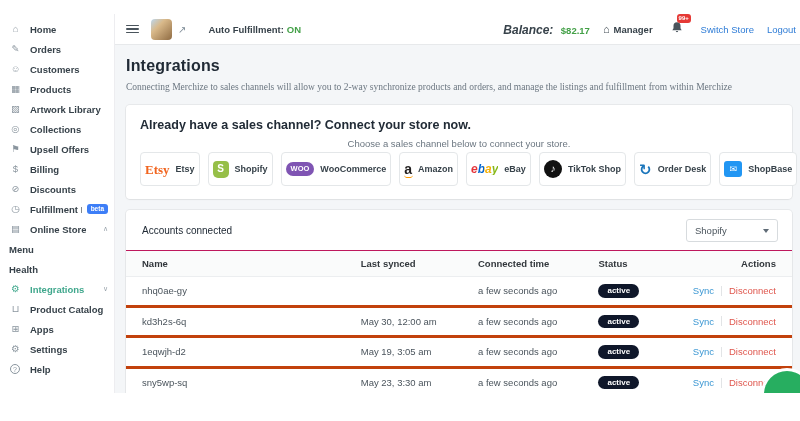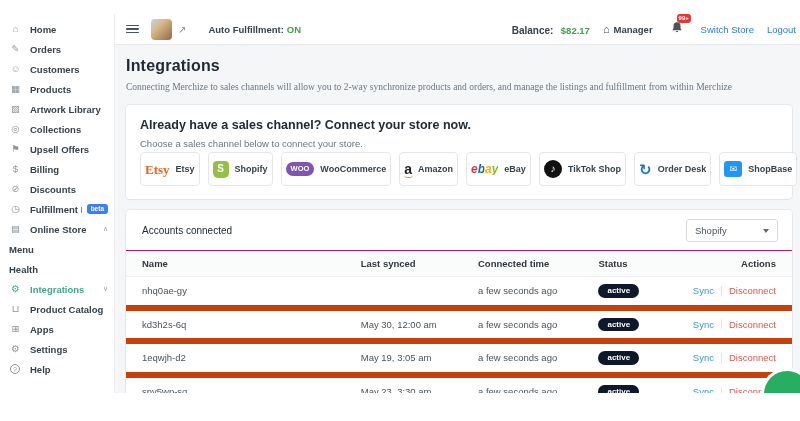--- a/index.html
+++ b/index.html
@@ -24,37 +24,37 @@
 
   
   .topbar { height:31px; min-height:31px; background:#fff; border-bottom:1px solid #e7e9eb; display:flex; align-items:center; padding:0 4px 0 11px; }
   .hamburger { width:13px; display:flex; flex-direction:column; gap:2px; cursor:pointer; margin-right:12px; }
   .hamburger i { display:block; height:1.5px; background:#4a545c; border-radius:1px; }
   .avatar { width:21px; height:21px; border-radius:4px; background:linear-gradient(135deg,#bcd7ee 0%,#d9b98a 35%,#8f6b42 100%); margin-right:6px; cursor:pointer; }
   .ext-link { font-size:10px; color:#7d8b96; margin-right:22px; cursor:pointer; }
   .af-label { font-size:9.5px; color:#37424a; font-weight:700; }
   .af-on { font-size:9.5px; color:#43a047; font-weight:700; margin-left:3px; }
   .topbar-right { margin-left:auto; display:flex; align-items:center; gap:13px; }
-  .bal-label { font-size:10px; color:#37424a; font-weight:700; }
+  .bal-label { font-size:12px; color:#37424a; font-weight:700;font-style:italic; }
   .bal-value { font-size:9.5px; color:#43a047; font-weight:700; margin-left:3px; }
   .manager { display:flex; align-items:center; gap:4px; cursor:pointer; }
   .manager .mi { font-size:11px; color:#4a545c; }
   .manager .ml { font-size:9.5px; color:#37424a; font-weight:700; }
   .bell-wrap { position:relative; cursor:pointer; margin:0 4px; }
   .bell-badge { position:absolute; top:-6px; left:7px; background:#e53935; color:#fff; font-size:6px; font-weight:700; border-radius:3px; padding:1px 2px; line-height:1.2; }
   .link-btn { font-size:9.5px; color:#2e7cd6; cursor:pointer; white-space:nowrap; }
 
   
   .main { flex:1; background:#f4f6f8; padding:12px 8px 0 11px; overflow:hidden; position:relative; }
   .page-title { font-size:16px; font-weight:700; color:#212b36; letter-spacing:.2px; }
   .page-desc { font-size:9.5px; color:#6b7680; margin-top:7px;font-family:Liberation Serif, serif; }
   .card { background:#fff; border-radius:4px; box-shadow:0 0 0 1px rgba(0,0,0,.05), 0 1px 2px rgba(0,0,0,.04); }
   .card1 { margin-top:13px; padding:13px 14px 13px 14px; }
   .card1-title { font-size:12.5px; font-weight:700; color:#212b36; }
-  .card1-sub { font-size:9.5px; color:#6b7680; margin-top:6px; }
+  .card1-sub { font-size:9.5px; color:#6b7680; margin-top:6px;text-align:center; }
   .channels { display:flex; gap:8px; margin-top:3px; }
   .channel-btn { flex:1; display:flex; align-items:center; justify-content:center; gap:6px; background:#fff; border:1px solid #e4e7e9; border-radius:4px; height:34px; cursor:pointer; padding:0 4px; white-space:nowrap; }
   .channel-label { font-size:9px; color:#37424a; font-weight:700; }
   .logo { display:inline-flex; align-items:center; justify-content:center; line-height:1; }
   .lg-etsy { color:#f1641e; font-family:"Liberation Serif","DejaVu Serif",serif; font-weight:700; font-size:13px; }
   .lg-shopify { background:#96bf48; color:#fff; font-weight:700; font-size:10px; width:16px; height:17px; border-radius:4px 4px 5px 5px; }
   .lg-woo { background:#7f54b3; color:#fff; font-weight:700; font-size:7.5px; border-radius:7px; padding:3px 5px; }
   .lg-amazon { color:#221f1f; font-weight:700; font-size:14px; position:relative; }
   .lg-amazon::after { content:""; position:absolute; left:0; right:-1px; bottom:-2px; height:5px; border:solid #f90; border-width:0 0 1.6px 0; border-radius:0 0 70% 70%; }
   .lg-ebay { font-weight:700; font-size:12px; font-style:italic; background:linear-gradient(90deg,#e53238 0%,#e53238 25%,#0064d2 25%,#0064d2 50%,#f5af02 50%,#f5af02 75%,#86b817 75%,#86b817 100%); -webkit-background-clip:text; background-clip:text; color:transparent; }
@@ -64,21 +64,21 @@
 
   .card2 { margin-top:11px; padding-bottom:0; overflow:hidden; }
   .card2-head { display:flex; align-items:center; justify-content:space-between; padding:9px 14px 8px 16px; }
   .card2-title { font-size:10px; font-weight:400; color:#212b36; }
   .select { width:92px; height:23px; border:1px solid #d7dbde; border-radius:3px; background:#fff; display:flex; align-items:center; padding:0 8px; cursor:pointer; }
   .select .sv { font-size:9.5px; color:#4a545c; flex:1; }
   .select .caret { width:0; height:0; border-left:3.5px solid transparent; border-right:3.5px solid transparent; border-top:4px solid #5f6b76; }
 
   .tbl-head { display:flex; background:#fafbfb; border-top:1px solid #be185d; border-bottom:1px solid #eceef0; padding:7px 16px; }
   .tbl-head .th { font-size:9.5px; font-weight:700; color:#32373c; }
-  .tbl-row { display:flex; align-items:center; padding:7px 16px; border-bottom:6px solid #c2410c; }
+  .tbl-row { display:flex; align-items:center; padding:7px 16px; border-bottom:3px solid #c2410c; }
   .col-name { width:34.5%; } .col-last { width:18.5%; } .col-conn { width:19%; } .col-status { width:9.5%; } .col-actions { width:18.5%; text-align:right; }
   .cell { font-size:9.5px; color:#4a545c; }
   .status-badge { display:inline-block; background:#0f172a; color:#fff; font-size:8px; font-weight:700; border-radius:9px; padding:2px 9px; line-height:1.2; }
   .col-actions { display:flex; align-items:center; justify-content:flex-end; gap:7px; }
   .act-sync { font-size:9.5px; color:#3b97d3; cursor:pointer; }
   .act-disc { font-size:9.5px; color:#df564d; cursor:pointer; }
   .act-sep { width:1px; height:10px; background:#e2e4e6; }
 
   .chat-bubble { position:absolute; width:46px; height:46px; border-radius:50%; background:#27ae60; right:-10px; bottom:-24px; box-shadow:0 0 0 3px #fff; cursor:pointer; }
 </style>

